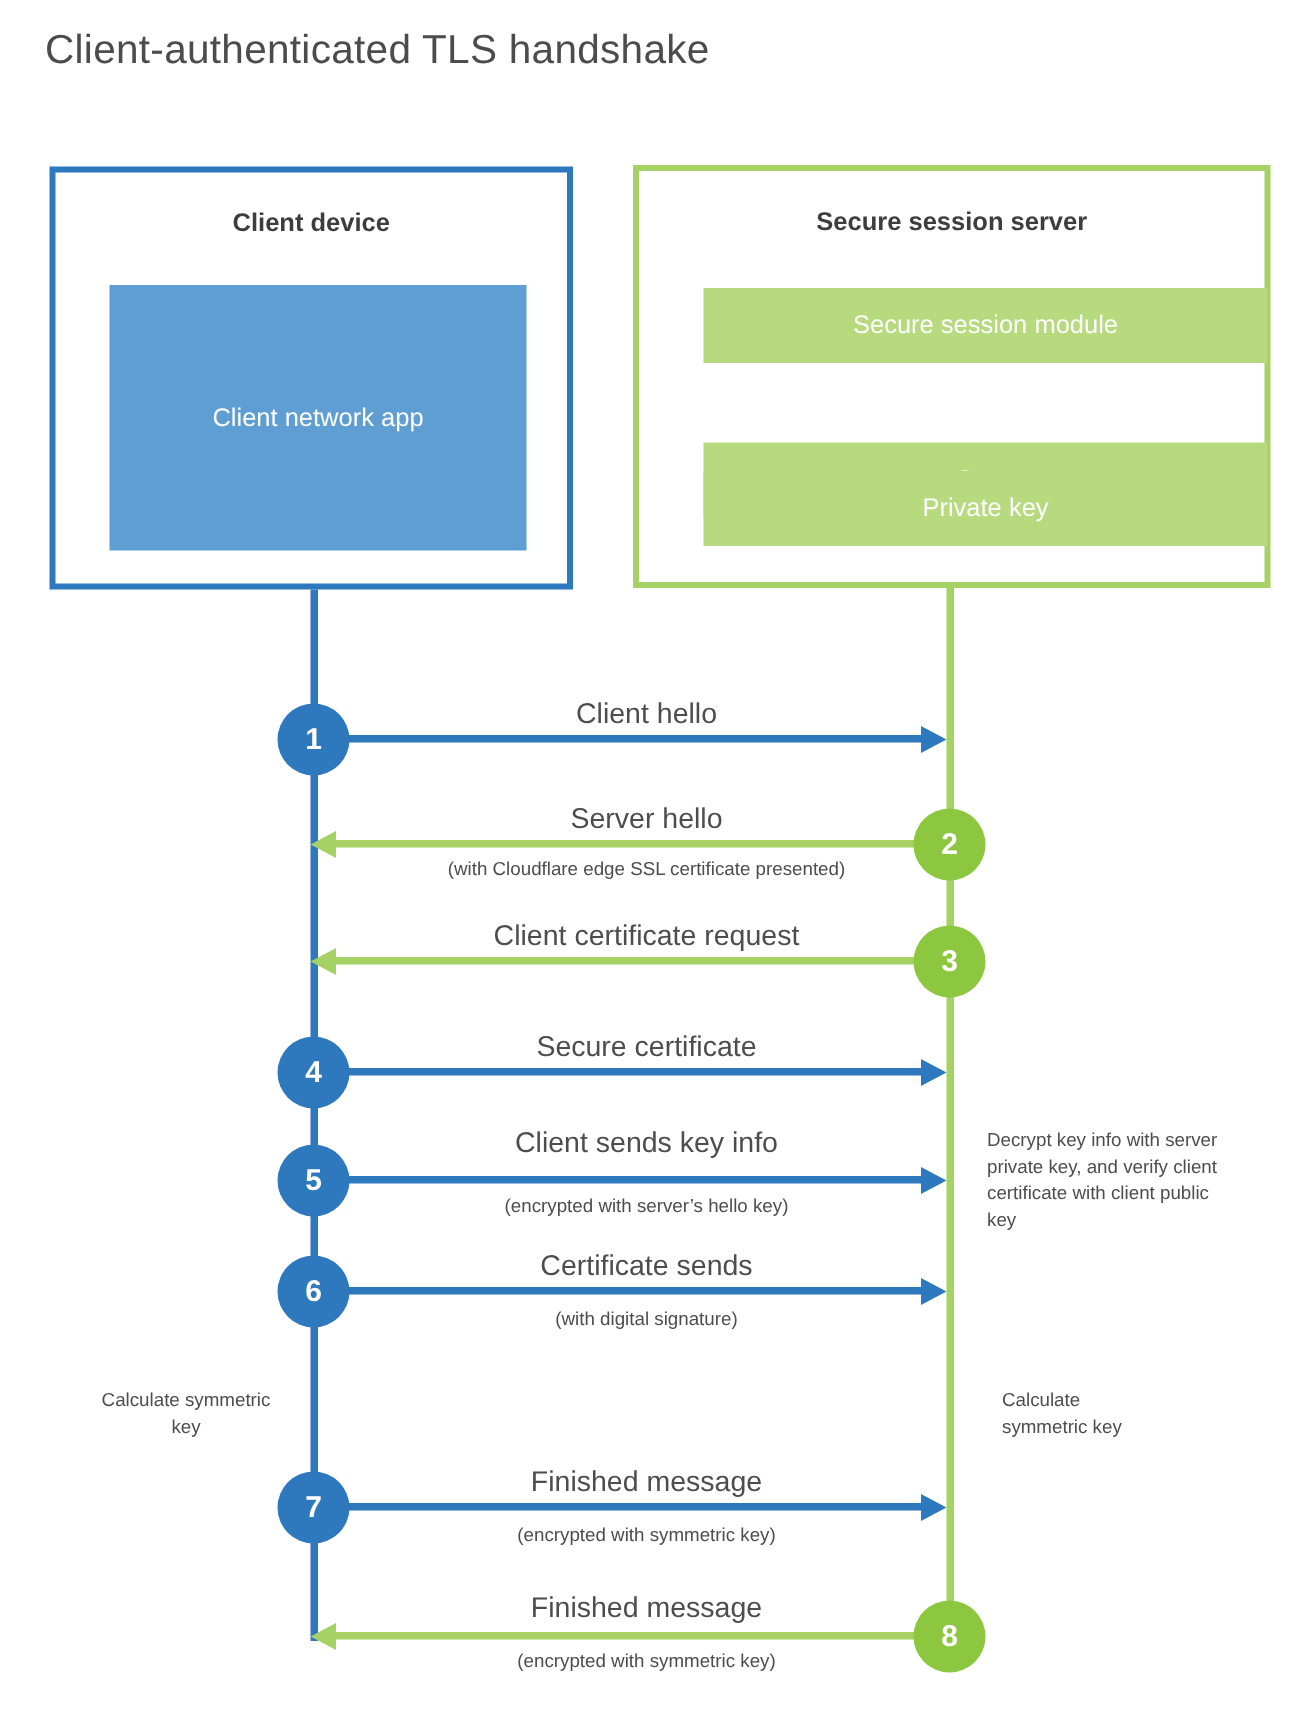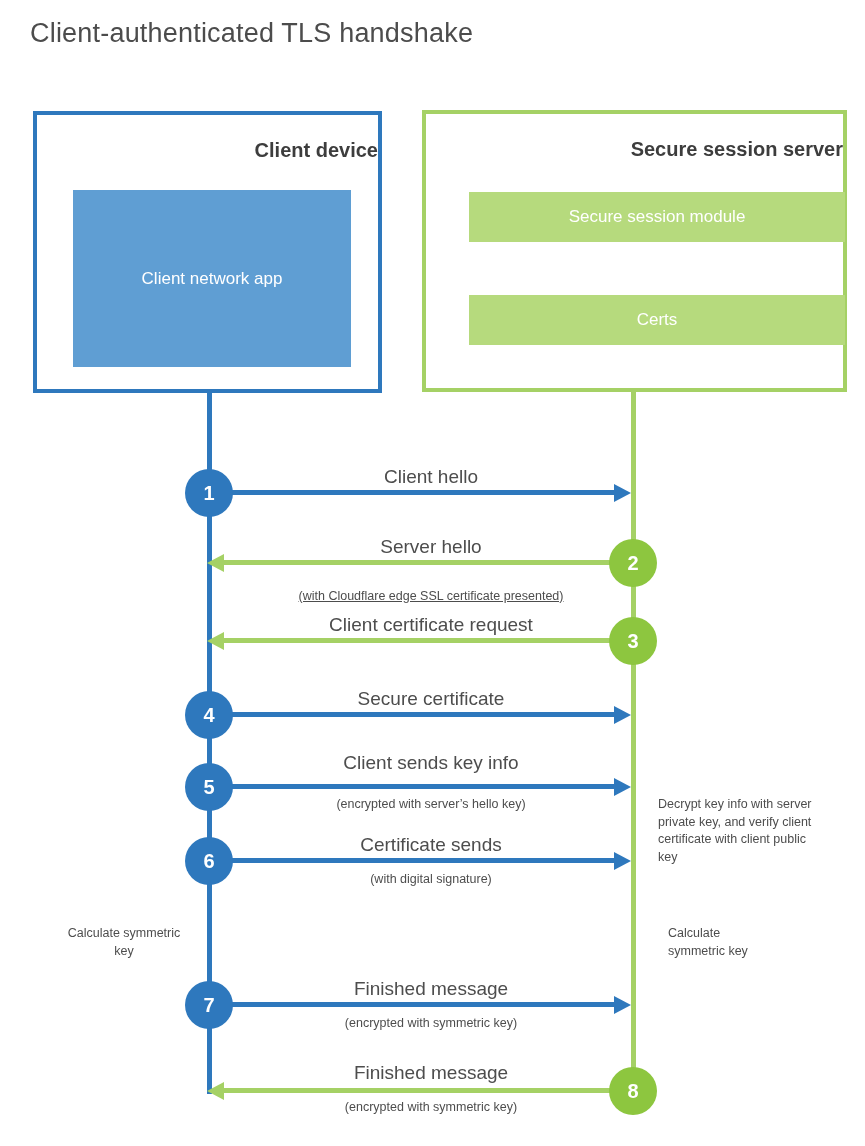--- a/index.html
+++ b/index.html
@@ -10,21 +10,21 @@
   *{margin:0;padding:0;box-sizing:border-box;}
   body{background:#ffffff;font-family:"Liberation Sans","DejaVu Sans",sans-serif;}
   .canvas{position:relative;width:865px;height:1146px;background:#fff;overflow:hidden;}
 
   .page-title{position:absolute;left:30px;top:18px;font-size:27px;font-weight:300;
     color:#4c4c4c;letter-spacing:.2px;}
 
   .box{position:absolute;background:#fff;}
   .client-box{left:33px;top:111px;width:349px;height:282px;border:4px solid var(--blue);}
   .server-box{left:422px;top:110px;width:425px;height:282px;border:4px solid var(--green-line);}
-  .box-title{margin-top:24px;text-align:right;font-size:20px;font-weight:bold;color:var(--text-dark);}
+  .box-title{margin-top:24px;text-align:center;font-size:17px;font-weight:bold;color:var(--text-dark);}
 
   .app-box{position:absolute;left:36px;top:75px;width:278px;height:177px;background:var(--blue-light);
     display:flex;align-items:center;justify-content:center;text-align:center;}
   .app-box span{display:inline-block;width:170px;color:#fff;font-size:17px;line-height:1.5;}
 
   .bar{position:absolute;left:43px;width:376px;height:50px;background:var(--green-bar);
     display:flex;align-items:center;justify-content:center;color:#fff;font-size:17px;}
   .bar.b1{top:78px;} .bar.b2{top:140px;margin-top:41px;} .bar.b3{top:200px;}
 
   .vline{position:absolute;width:5px;}
@@ -46,58 +46,59 @@
   .tri.left{border-right:17px solid var(--green-line);}
 
   .msg-label{position:absolute;left:233px;width:396px;text-align:center;
     font-size:19px;color:var(--text);}
   .msg-sub{position:absolute;left:233px;width:396px;text-align:center;
     font-size:12.5px;color:var(--text);}
 
   .note{position:absolute;font-size:12.5px;color:var(--text);line-height:1.4;}
   .note.calc-left{left:58px;top:925px;width:132px;text-align:center;}
   .note.calc-right{left:668px;top:925px;width:110px;text-align:left;}
-  .note.decrypt{left:658px;top:752px;width:168px;text-align:left;margin-top:44px;}
+  .note.decrypt{left:658px;top:752px;width:168px;text-align:left;}
 </style>
 </head>
 <body>
 
 <div class="canvas">
 
   <div class="page-title">Client-authenticated TLS handshake</div>
 
   <div class="box client-box">
     <div class="box-title">Client device</div>
     <div class="app-box">
       <span>Client network app</span>
     </div>
   </div>
 
   <div class="box server-box">
     <div class="box-title">Secure session server</div>
     <div class="bar b1">Secure session module</div>
     <div class="bar b2">Certs</div>
+    <div class="bar b3">Private key</div>
   </div>
 
   <div class="vline blue" style="left:207px;top:393px;height:701px;"></div>
   <div class="vline green" style="left:631px;top:392px;height:699px;"></div>
 
   <div>
     <div class="circle blue" style="left:185px;top:469px;">1</div>
     <div class="msg-label" style="top:466px;">Client hello</div>
     <div class="hline blue" style="left:231px;top:490px;width:383px;"></div>
     <div class="tri right" style="left:614px;top:484px;"></div>
   </div>
 
   <div>
     <div class="circle green" style="left:609px;top:539px;">2</div>
     <div class="msg-label" style="top:536px;">Server hello</div>
     <div class="tri left" style="left:207px;top:554px;"></div>
     <div class="hline green" style="left:223px;top:560px;width:388px;"></div>
-    <div class="msg-sub" style="top:589px;text-decoration:underline;">(with Cloudflare edge SSL certificate presented)</div>
+    <div class="msg-sub" style="top:572px;">(with Cloudflare edge SSL certificate presented)</div>
   </div>
 
   <div>
     <div class="circle green" style="left:609px;top:617px;">3</div>
     <div class="msg-label" style="top:614px;">Client certificate request</div>
     <div class="tri left" style="left:207px;top:632px;"></div>
     <div class="hline green" style="left:223px;top:638px;width:388px;"></div>
   </div>
 
   <div>

